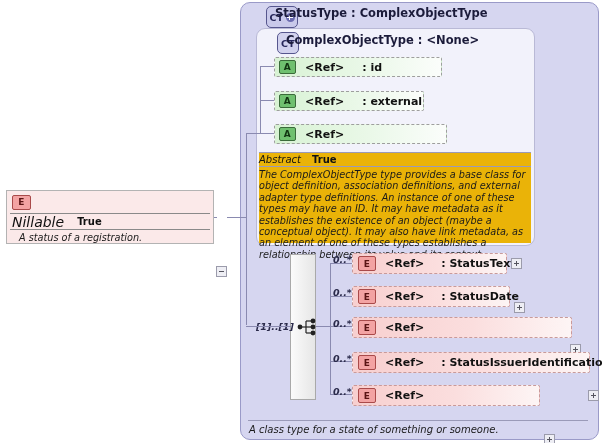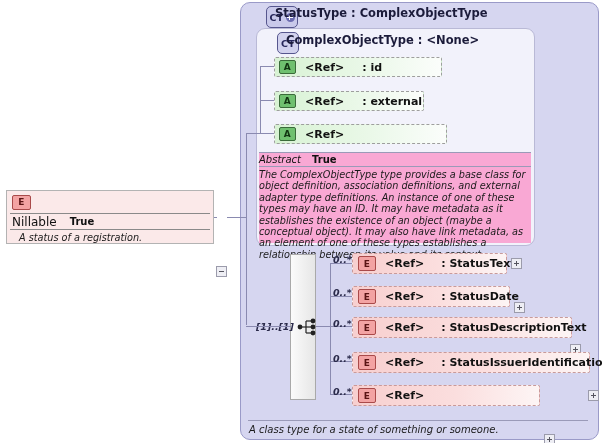--- a/index.html
+++ b/index.html
@@ -141,21 +141,21 @@
     left:290px;top:254px;width:26px;height:146px;
     background:linear-gradient(to right,#fbfbfb,#e6e6e6);
     border:1px solid #a9a9a9;
     box-sizing:border-box;
   }
   .seq-mult{font-style:italic;font-weight:bold;font-size:9.5px;color:#2a2a4a;}
 
   
   #doc-box{
     left:259px;top:152px;width:272px;height:91px;
-    background:#f9a8d4;
+    background:#eab308;
     box-sizing:border-box;
   }
   #doc-box .rule{height:1px;background:#9a9ab8;}
   #abstract-line{display:flex;align-items:center;height:13px;}
   .abstract-key{font-style:italic;font-size:10px;color:#111;}
   .abstract-val{font-weight:bold;font-size:10px;color:#111;margin-left:11px;}
   #doc-text{
     font-style:italic;font-size:9.7px;line-height:11.4px;color:#1a1a1a;
     padding-top:2px;
   }
@@ -175,21 +175,21 @@
     box-sizing:border-box;
   }
   #left-header{display:flex;align-items:center;height:22px;padding-left:5px;}
   #left-badge{
     width:19px;height:15px;
     border:1.4px solid #a94a4a;background:#f3a3a3;color:#5a1414;font-size:9px;border-radius:2px;flex:none;
   }
   #left-title{margin-left:9px;font-weight:bold;font-size:11.5px;color:#111;white-space:nowrap;}
   .lrule{height:1px;background:#8a8a8a;margin:0 3px;}
   #left-nil{display:flex;align-items:center;height:15px;padding-left:5px;}
-  .nil-key{font-size:12px;color:#111;text-decoration:none;}
+  .nil-key{font-style:italic;font-size:14px;color:#111;text-decoration:none;}
   .nil-val{font-weight:bold;font-size:10px;color:#111;margin-left:13px;}
   #left-doc{font-style:italic;font-size:9.7px;color:#1a1a1a;padding-left:12px;padding-top:2px;}
 
   
   .ln{background:#8a8ab0;}
   .lnv{width:1px;}
   .lnh{height:1px;}
 </style>
 </head>
 <body>
@@ -281,21 +281,20 @@
   <div class="badge elem-badge">E</div>
   <span class="elem-ref">&lt;Ref&gt;</span>
   <span class="elem-name">: StatusDate</span>
 </div>
 <div class="abs expand-box" style="left:514px;top:291px;"></div>
 
 <div class="abs occ" style="left:333px;top:318px;">0..*</div>
 <div class="abs elem-row" style="left:352px;top:317px;width:220px;">
   <div class="badge elem-badge">E</div>
   <span class="elem-ref">&lt;Ref&gt;</span>
-  <span class="elem-name">: StatusDescriptionText</span>
 </div>
 <div class="abs expand-box" style="left:570px;top:322px;"></div>
 
 <div class="abs occ" style="left:333px;top:353px;">0..*</div>
 <div class="abs elem-row" style="left:352px;top:352px;width:238px;">
   <div class="badge elem-badge">E</div>
   <span class="elem-ref">&lt;Ref&gt;</span>
   <span class="elem-name">: StatusIssuerIdentification</span>
 </div>
 <div class="abs expand-box" style="left:588px;top:357px;"></div>

